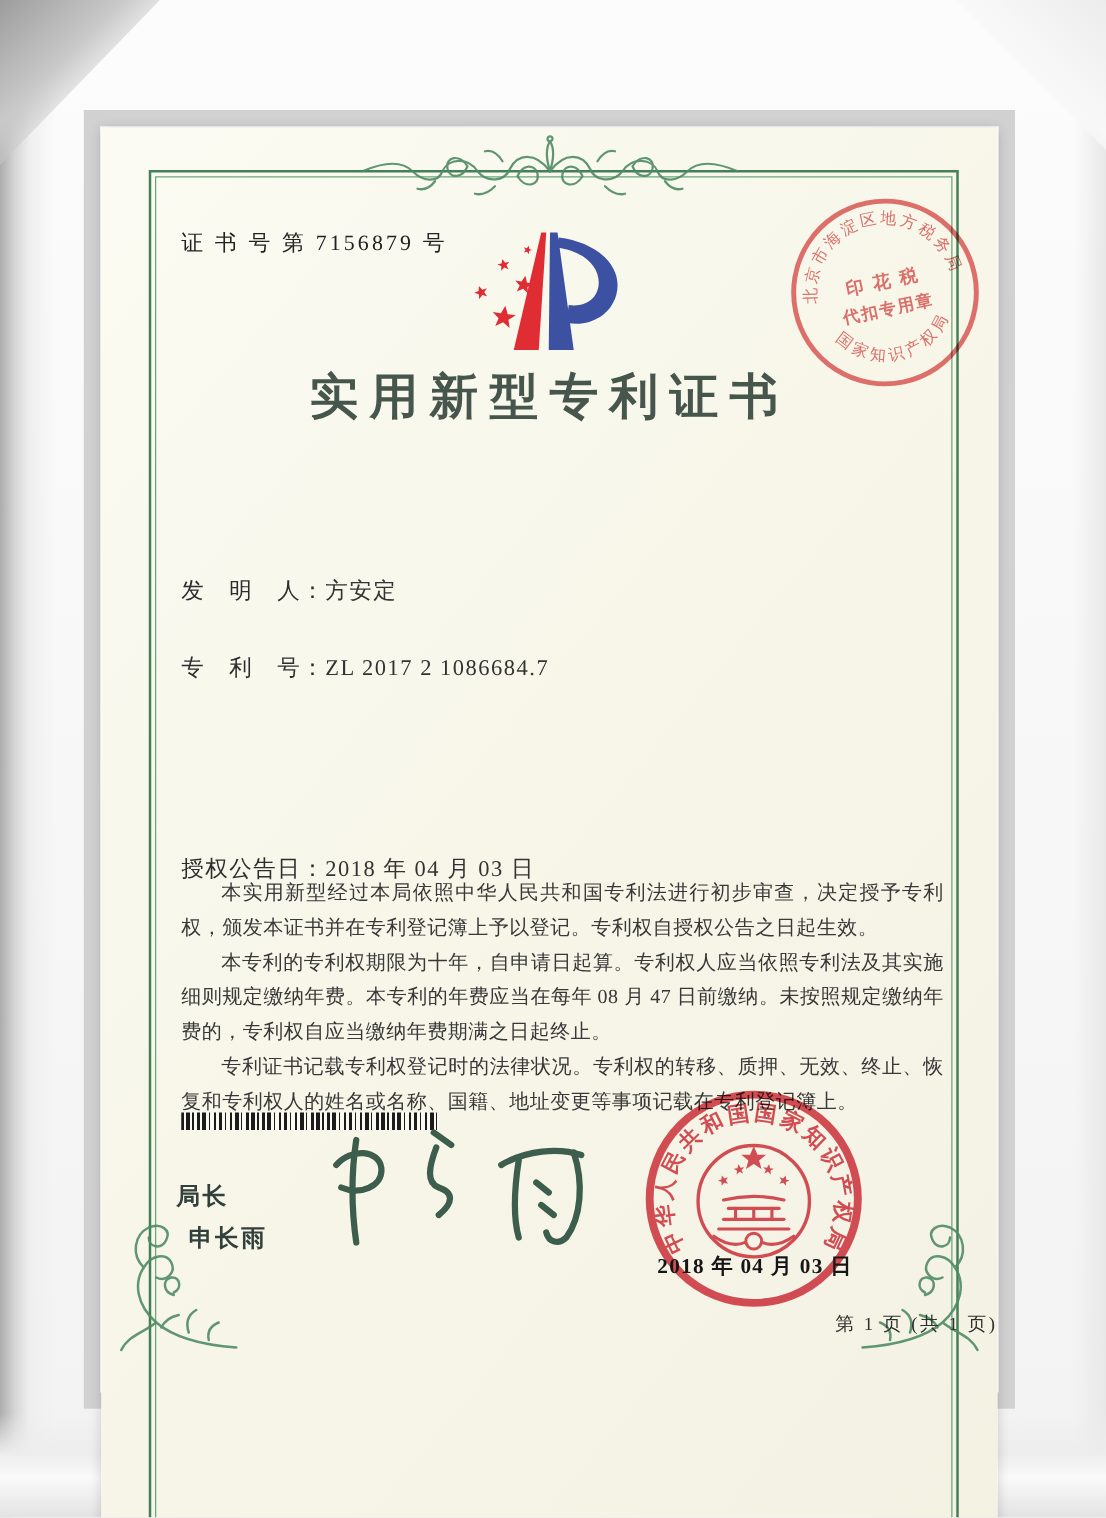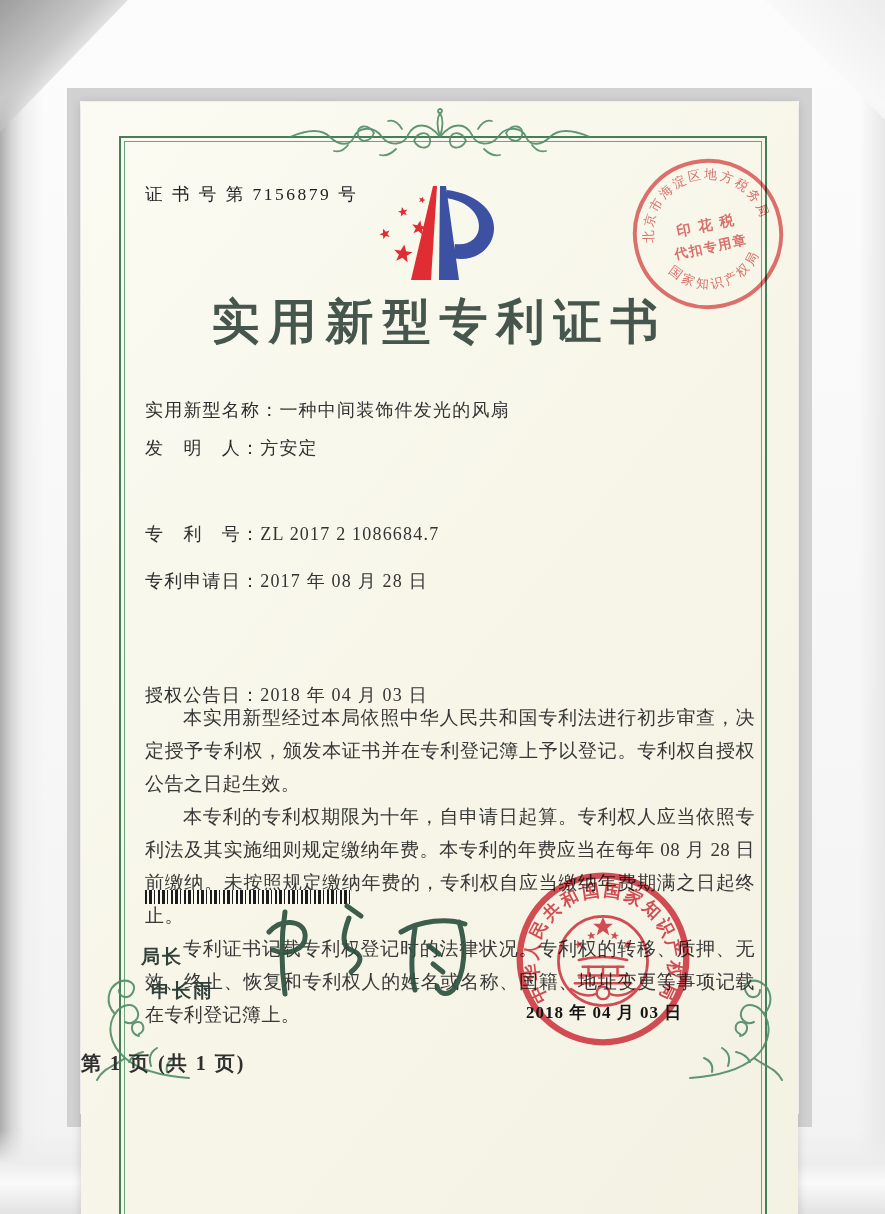--- a/index.html
+++ b/index.html
@@ -35,40 +35,40 @@
   .ornament-top{position:absolute;left:50%;transform:translateX(-50%);top:5px;}
   .flourish{position:absolute;width:100px;height:112px;}
   .flourish.bl{left:10px;top:870px;}
   .flourish.br{left:607px;top:870px;transform:scaleX(-1);}
   .cert-number{position:absolute;left:64px;top:80px;font-size:17.5px;
     letter-spacing:2.5px;color:#222;}
   .logo{position:absolute;left:292px;top:78px;}
   .tax-stamp{position:absolute;left:548px;top:53px;transform:rotate(-12deg);
     opacity:.88;mix-blend-mode:multiply;}
   .title{position:absolute;left:0;right:0;top:188px;text-align:center;
-    font-size:48px;font-weight:bold;letter-spacing:9px;color:#46564c;}
+    font-size:39px;font-weight:bold;letter-spacing:9px;color:#46564c;}
   .field-row{position:absolute;left:64px;font-size:18px;color:#2d2d2d;
     letter-spacing:1.2px;white-space:nowrap;}
   .field-row .lbl{color:#2d2d2d;}
   .field-row .val{color:#333;}
-  .paras{position:absolute;left:64px;top:599px;width:610px;font-size:19px;
+  .paras{position:absolute;left:64px;top:599px;width:610px;font-size:16px;
     line-height:1.74;color:#383838;letter-spacing:.4px;text-align:justify;font-family:Liberation Serif, serif;}
   .paras p{margin:0;text-indent:2em;}
   .barcode{position:absolute;left:64px;top:788px;width:206px;height:14px;
     background:repeating-linear-gradient(90deg,#1c1c1c 0,#1c1c1c 2px,#fbfaf1 2px,#fbfaf1 4px,#1c1c1c 4px,#1c1c1c 7px,#fbfaf1 7px,#fbfaf1 9px,#1c1c1c 9px,#1c1c1c 10px,#fbfaf1 10px,#fbfaf1 13px);}
   .role-label{position:absolute;left:60px;top:842px;font-size:19px;font-weight:bold;
     color:#31403a;font-family:"Liberation Sans","DejaVu Sans",sans-serif;letter-spacing:2px;}
   .director-name{position:absolute;left:70px;top:876px;font-size:19px;font-weight:bold;
     color:#31403a;font-family:Liberation Serif, serif;letter-spacing:2px;}
   .signature{position:absolute;left:170px;top:796px;}
   .official-seal{position:absolute;left:430px;top:765px;opacity:.92;mix-blend-mode:multiply;}
   .seal-date{position:absolute;left:428px;top:899px;width:190px;text-align:center;
     font-size:17px;font-weight:bold;letter-spacing:1px;color:#161616;z-index:6;}
-  .page-footer{position:absolute;left:0;right:0;top:948px;text-align:left;
-    font-size:20px;letter-spacing:2px;color:#2f2f2f;font-weight:bold;}
+  .page-footer{position:absolute;left:0;right:0;top:948px;text-align:right;
+    font-size:15px;letter-spacing:2px;color:#2f2f2f;}
   svg text{font-family:"Liberation Serif","DejaVu Serif",serif;}
 </style>
 </head>
 <body>
 
 <div class="photo">
   <div class="frame-left-shade"></div>
   <div class="frame-right-shade"></div>
   <div class="frame-bottom-shade"></div>
   <div class="frame-corner-tl"></div>
@@ -148,39 +148,33 @@
       </text>
       <text font-size="13" fill="#dd5f5f" letter-spacing="3">
         <textPath href="#taxBottomArc" startOffset="50%" text-anchor="middle">国家知识产权局</textPath>
       </text>
       <text x="80" y="76" text-anchor="middle" font-size="14.5" font-weight="bold" fill="#dd5f5f" letter-spacing="2">印 花 税</text>
       <text x="80" y="98" text-anchor="middle" font-size="13.5" font-weight="bold" fill="#dd5f5f" letter-spacing="1.5">代扣专用章</text>
     </svg>
 
     <div class="title">实用新型专利证书</div>
 
-    <div class="field-row" style="top:296px">
-      <span class="lbl">实用新型名称：</span><span class="val">一种中间装饰件发光的风扇</span>
-    </div>
-    <div class="field-row" style="top:334px">
+    <div class="field-row" style="top:358px">
       <span class="lbl">发　明　人：</span><span class="val">方安定</span>
     </div>
     <div class="field-row" style="top:420px">
       <span class="lbl">专　利　号：</span><span class="val">ZL 2017 2 1086684.7</span>
     </div>
-    <div class="field-row" style="top:467px">
-      <span class="lbl">专利申请日：</span><span class="val">2017 年 08 月 28 日</span>
-    </div>
     <div class="field-row" style="top:581px">
       <span class="lbl">授权公告日：</span><span class="val">2018 年 04 月 03 日</span>
     </div>
 
     <div class="paras">
       <p>本实用新型经过本局依照中华人民共和国专利法进行初步审查，决定授予专利权，颁发本证书并在专利登记簿上予以登记。专利权自授权公告之日起生效。</p>
-      <p>本专利的专利权期限为十年，自申请日起算。专利权人应当依照专利法及其实施细则规定缴纳年费。本专利的年费应当在每年 08 月 28 日前缴纳。未按照规定缴纳年费的，专利权自应当缴纳年费期满之日起终止。</p>
+      <p>本专利的专利权期限为十年，自申请日起算。专利权人应当依照专利法及其实施细则规定缴纳年费。本专利的年费应当在每年 08 月 47 日前缴纳。未按照规定缴纳年费的，专利权自应当缴纳年费期满之日起终止。</p>
       <p>专利证书记载专利权登记时的法律状况。专利权的转移、质押、无效、终止、恢复和专利权人的姓名或名称、国籍、地址变更等事项记载在专利登记簿上。</p>
     </div>
 
     <div class="barcode"></div>
 
     <div class="role-label">局长</div>
     <div class="director-name">申长雨</div>
 
     <svg class="signature" width="240" height="110" viewBox="0 0 240 110" aria-label="申长雨">
       <g stroke="#2e5140" stroke-width="5" fill="none" stroke-linecap="round" stroke-linejoin="round" opacity="0.92">

